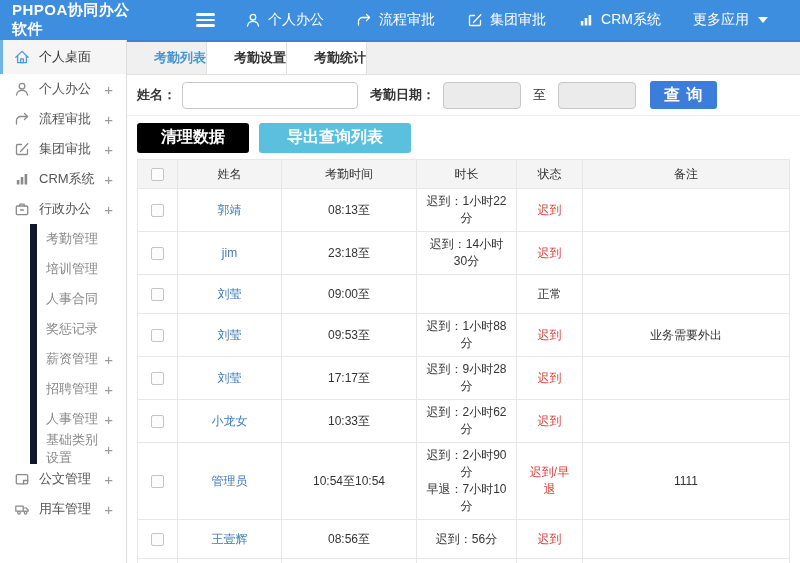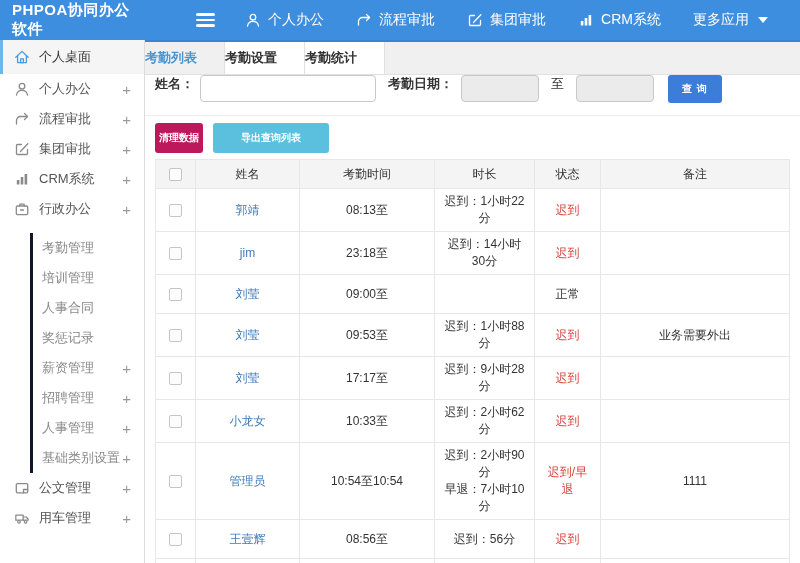--- a/index.html
+++ b/index.html
@@ -15,58 +15,58 @@
   .topnav-item { display:flex; align-items:center; gap:7px; margin-right:32px;
     font-size:14px; cursor:pointer; white-space:nowrap; }
   .icon16 { width:16px; height:16px; color:#fff; flex:0 0 auto; }
   .caret { width:0; height:0; border-left:5px solid transparent; border-right:5px solid transparent;
     border-top:6px solid #fff; margin-left:2px; }
 
   
   .shell { display:flex; height:523px; }
 
   
-  .sidebar { width:145px; background:#fff; border-right:1px solid #dcdcdc; overflow:hidden; }
+  .sidebar { width:127px; background:#fff; border-right:1px solid #dcdcdc; overflow:hidden; }
   .side-item { height:30px; display:flex; align-items:center; padding:0 13px 0 14px;
     color:#555; cursor:pointer; }
   .side-item .icon16 { color:#8a8a8a; margin-right:9px; }
   .side-item .lbl { flex:1; }
   .expand { color:#9a9a9a; font-size:15px; font-weight:300; }
   .side-item.active { height:34px; background:#f5f5f5; border-left:3px solid #6fb5e8;
     padding-left:11px; color:#333; }
   .side-item.active .icon16 { color:#4a9bdc; }
-  .submenu { margin-left:30px; border-left:3px solid #0f172a;margin-top:9px; }
+  .submenu { margin-left:30px; border-left:7px solid #0f172a; }
   .sub-item { height:30px; display:flex; align-items:center; padding:0 13px 0 9px;
     color:#888; cursor:pointer; }
   .sub-item .lbl { flex:1; }
 
   
   .content { flex:1; display:flex; flex-direction:column; border-top:2px solid #3884d3;
     background:#fff; overflow:hidden; }
 
   .tabbar { height:33px; background:#f0f0f0; display:flex; border-bottom:1px solid #e0e0e0; }
-  .tab { width:80px; display:flex; align-items:center; justify-content:flex-start;
+  .tab { width:80px; display:flex; align-items:center; justify-content:flex-end;
     font-weight:bold; color:#333; background:#fff; border-right:1px solid #e0e0e0;
     cursor:pointer; }
   .tab.active { background:#f0f0f0; color:#4795d2; }
 
-  .filterbar { height:41px; display:flex; padding-left:10px;
+  .filterbar { height:41px; display:flex; align-items:center; padding-left:10px;
     border-bottom:1px solid #ececec; color:#333; }
   .flabel { font-weight:bold; }
   .input-name { width:176px; height:27px; border:1px solid #c8c8c8; border-radius:4px;
     margin:0 12px 0 6px; padding:0 6px; font-size:13px; }
   .input-date { width:78px; height:27px; background:#ebebeb; border:1px solid #c8c8c8;
     border-radius:4px; margin-left:8px; padding:0 6px; }
   .to { margin:0 4px 0 12px; }
-  .btn { border:none; border-radius:3px; color:#fff; font-weight:bold; font-size:10px;
+  .btn { border:none; border-radius:3px; color:#fff; font-weight:bold; font-size:16px;
     cursor:pointer; font-family:inherit; }
   .btn-search { height:28px; padding:0 14px; background:#3b7dd8; margin-left:14px; letter-spacing:1px; }
 
   .actionbar { height:43px; display:flex; align-items:center; padding-left:10px; gap:10px; }
-  .btn-danger { height:30px; padding:0 4px; background:#be185d; }
+  .btn-danger { height:30px; padding:0 24px; background:#000000; }
   .btn-info   { height:30px; padding:0 28px; background:#5bc0de; }
 
   
   .table-wrap { margin:0 10px; flex:1; overflow:hidden; }
   table { width:100%; border-collapse:collapse; font-size:12px; color:#333; table-layout:fixed; }
   th,td { border:1px solid #e7e7e7; padding:4px 8px; text-align:center; vertical-align:middle;
     overflow:hidden; }
   thead th { background:#f4f4f4; height:29px; font-weight:normal; }
   tbody td { height:39px; line-height:17px; }
   .cb { width:13px; height:13px; border:1px solid #c5c5c5; background:#fcfcfc;

